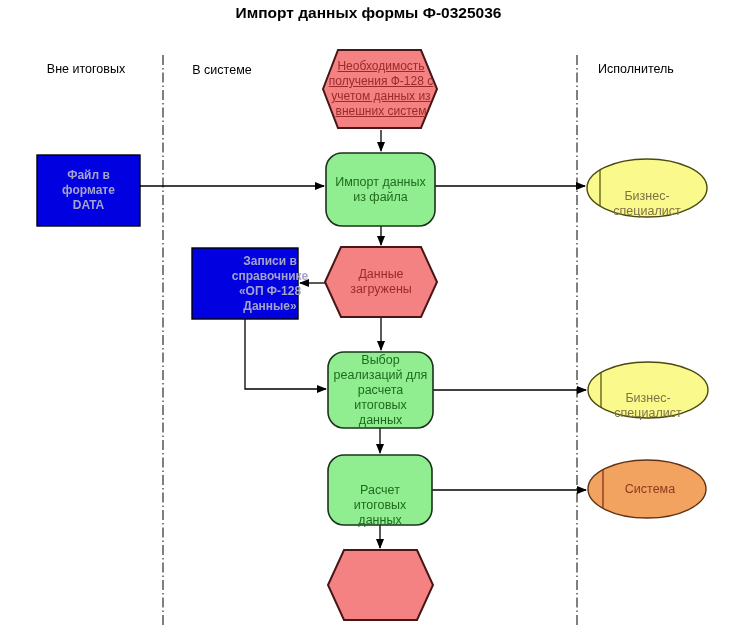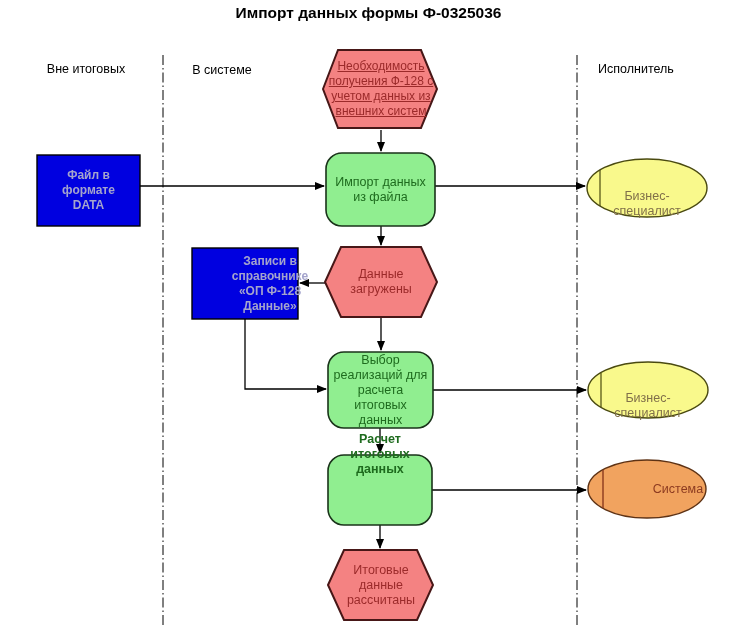--- a/index.html
+++ b/index.html
@@ -22,21 +22,21 @@
   .lbl{
     position:absolute;display:flex;align-items:center;justify-content:center;
     text-align:center;white-space:pre-line;line-height:15px;font-size:12.5px;color:#111;
   }
   .title{font-weight:bold;font-size:15.5px;color:#000;}
   .lane-label{font-size:12.5px;color:#000;}
   .txt-event{color:var(--event-text);}
   .txt-data{color:var(--data-text);font-weight:bold;font-size:12px;}
   .txt-function{color:var(--function-text);}
   .txt-role{color:var(--role-text);margin-top:16px;}
-  .txt-system{color:var(--system-text);margin-left:28px;}
+  .txt-system{color:var(--system-text);}
 </style>
 </head>
 <body>
 
 <div class="stage">
 
   <svg width="737" height="637" viewBox="0 0 737 637">
     <defs>
       <marker id="arrow" markerWidth="10" markerHeight="8" refX="9" refY="4" orient="auto" markerUnits="userSpaceOnUse">
         <path d="M0,0 L10,4 L0,8 z" fill="#000"></path>
@@ -99,21 +99,18 @@
   <div class="lbl txt-data" style="left:194px;top:250px;width:102px;height:67px;margin-left:25px;">Записи в
 справочнике
 «ОП Ф-128
 Данные»</div>
   <div class="lbl txt-function" style="left:330px;top:354px;width:101px;height:72px;">Выбор
 реализаций для
 расчета итоговых
 данных</div>
   <div class="lbl txt-role" style="left:600px;top:364px;width:96px;height:52px;">Бизнес-
 специалист</div>
-  <div class="lbl txt-function" style="left:330px;top:431px;width:100px;height:46px;font-weight:bold;">Расчет
+  <div class="lbl txt-function" style="left:330px;top:482px;width:100px;height:46px;">Расчет
 итоговых
 данных</div>
   <div class="lbl txt-system" style="left:605px;top:478px;width:90px;height:22px;">Система</div>
-  <div class="lbl txt-event" style="left:334px;top:552px;width:94px;height:66px;">Итоговые
-данные
-рассчитаны</div>
 
 </div>
 
 </body></html>

